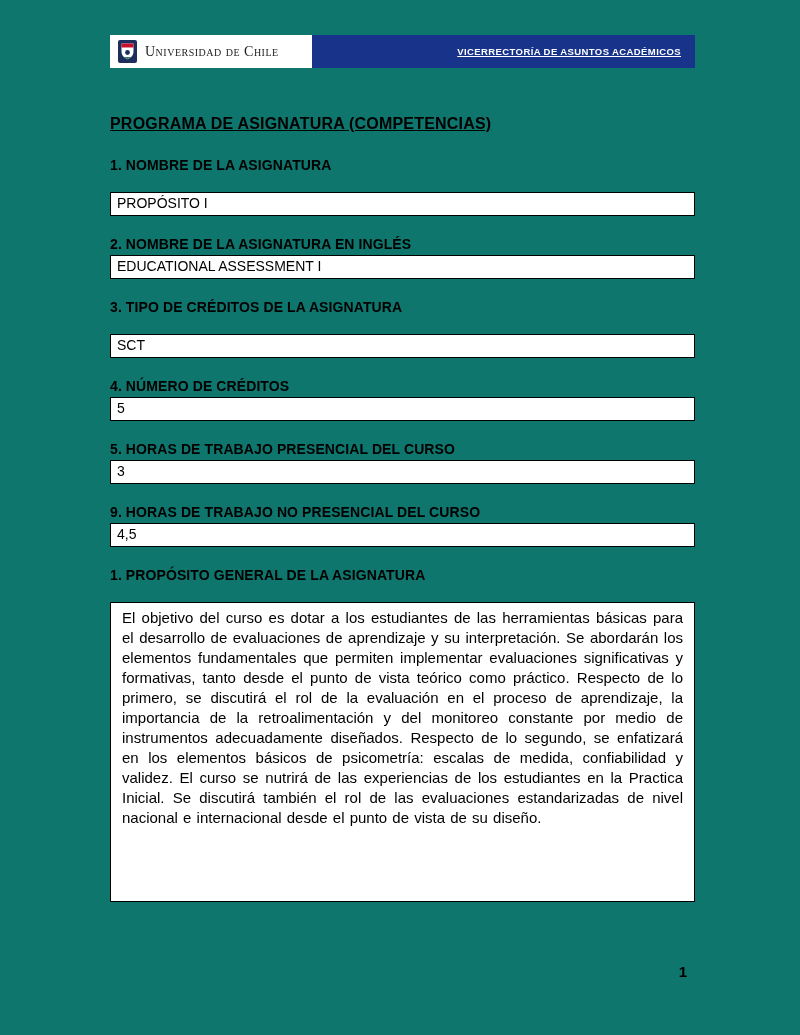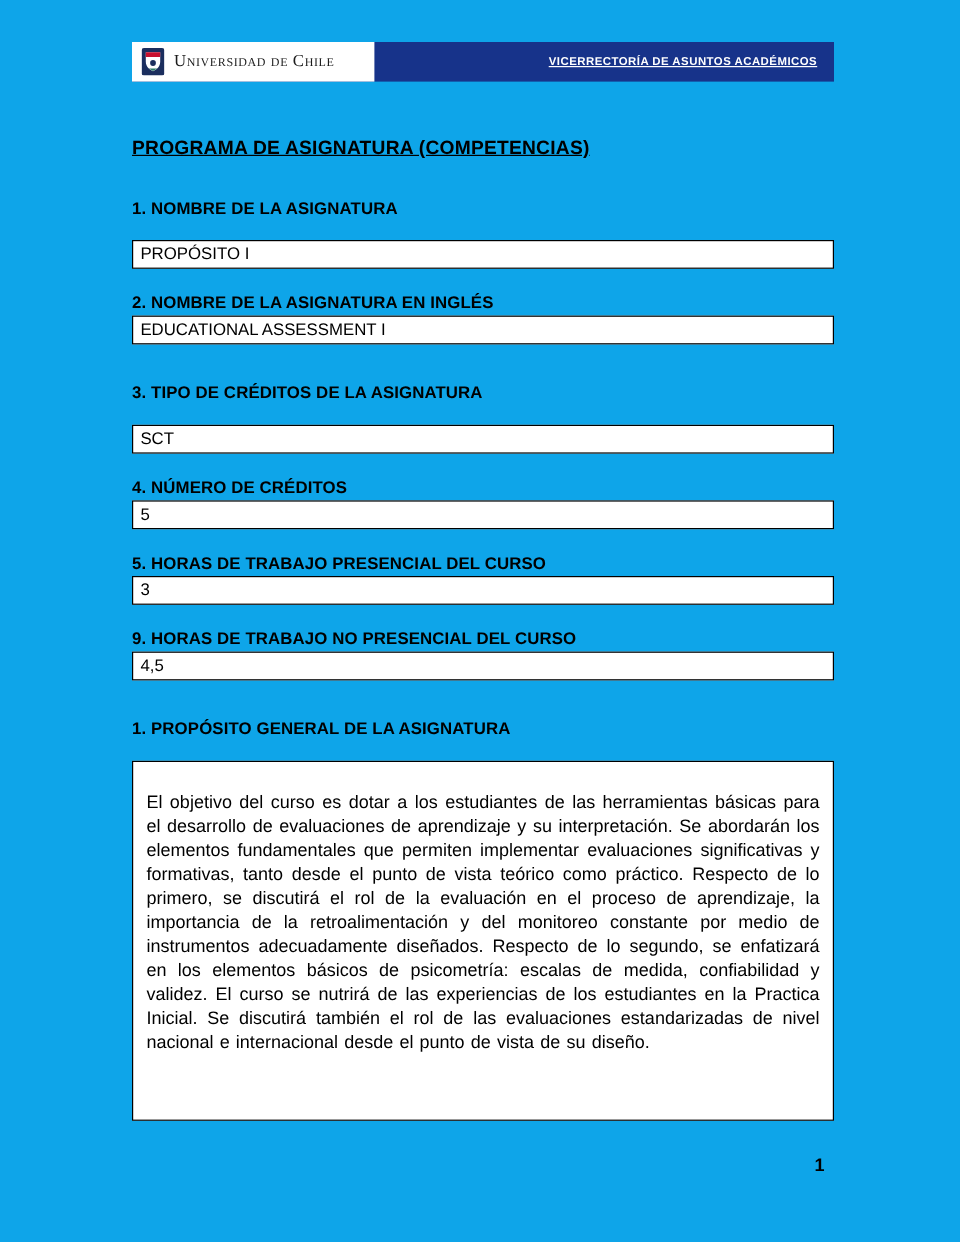--- a/index.html
+++ b/index.html
@@ -5,21 +5,21 @@
   :root{
     --header_bar:#17338a;
     --header_text:#ffffff;
   }
   html,body{margin:0;padding:0;background:#ffffff;}
   .page{
     position:relative;
     width:800px;height:1035px;
     box-sizing:border-box;
     padding:35px 105px 0 110px;
-    background:#0ea5e9;
+    background:#0f766e;
     color:#000;
     font-family:"Liberation Sans", sans-serif;
     overflow:hidden;
   }
   
   .topbar{
     display:flex;align-items:stretch;justify-content:space-between;
     background:var(--header_bar);
     height:33px;
   }
@@ -55,34 +55,34 @@
     text-decoration:underline;
     letter-spacing:0.2px;
   }
   .field{margin:0 0 20px 0;}
   .field h2{
     margin:0 0 3px 0;
     font-size:14px;
     font-weight:bold;
     letter-spacing:0.1px;
   }
-  .field.spaced h2{margin-bottom:19px;margin-top:32px;}
+  .field.spaced h2{margin-bottom:19px;}
   .valuebox{
     border:1px solid #000;
     height:22px;
     line-height:21px;
     padding:0 6px;
     font-size:14px;
     background:#fff;
   }
   .textbox{
     border:1px solid #000;
     box-sizing:border-box;
     min-height:300px;
-    padding:24px 11px 20px 11px;
+    padding:5px 11px 20px 11px;
     font-size:15px;
     line-height:20px;
     text-align:justify;
     word-spacing:1px;
     background:#fff;
   }
   .page-number{
     position:absolute;
     top:963px;right:113px;
     font-size:15px;

